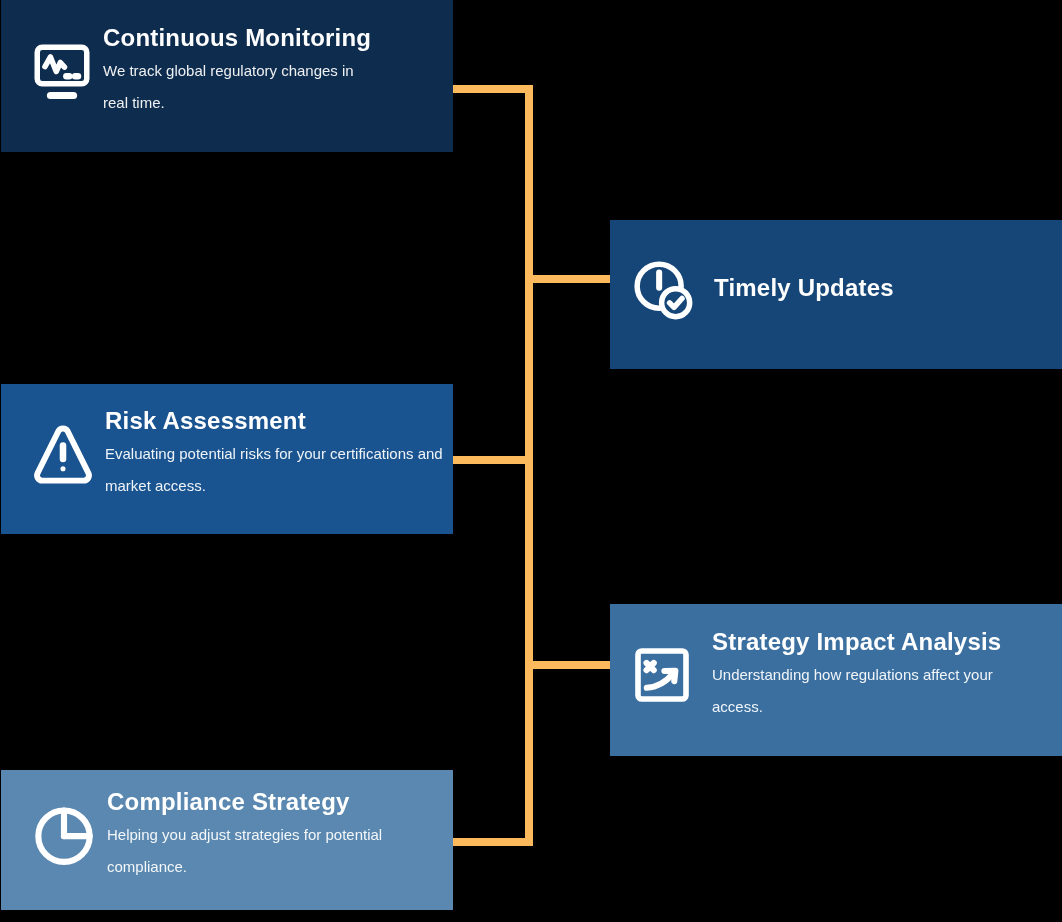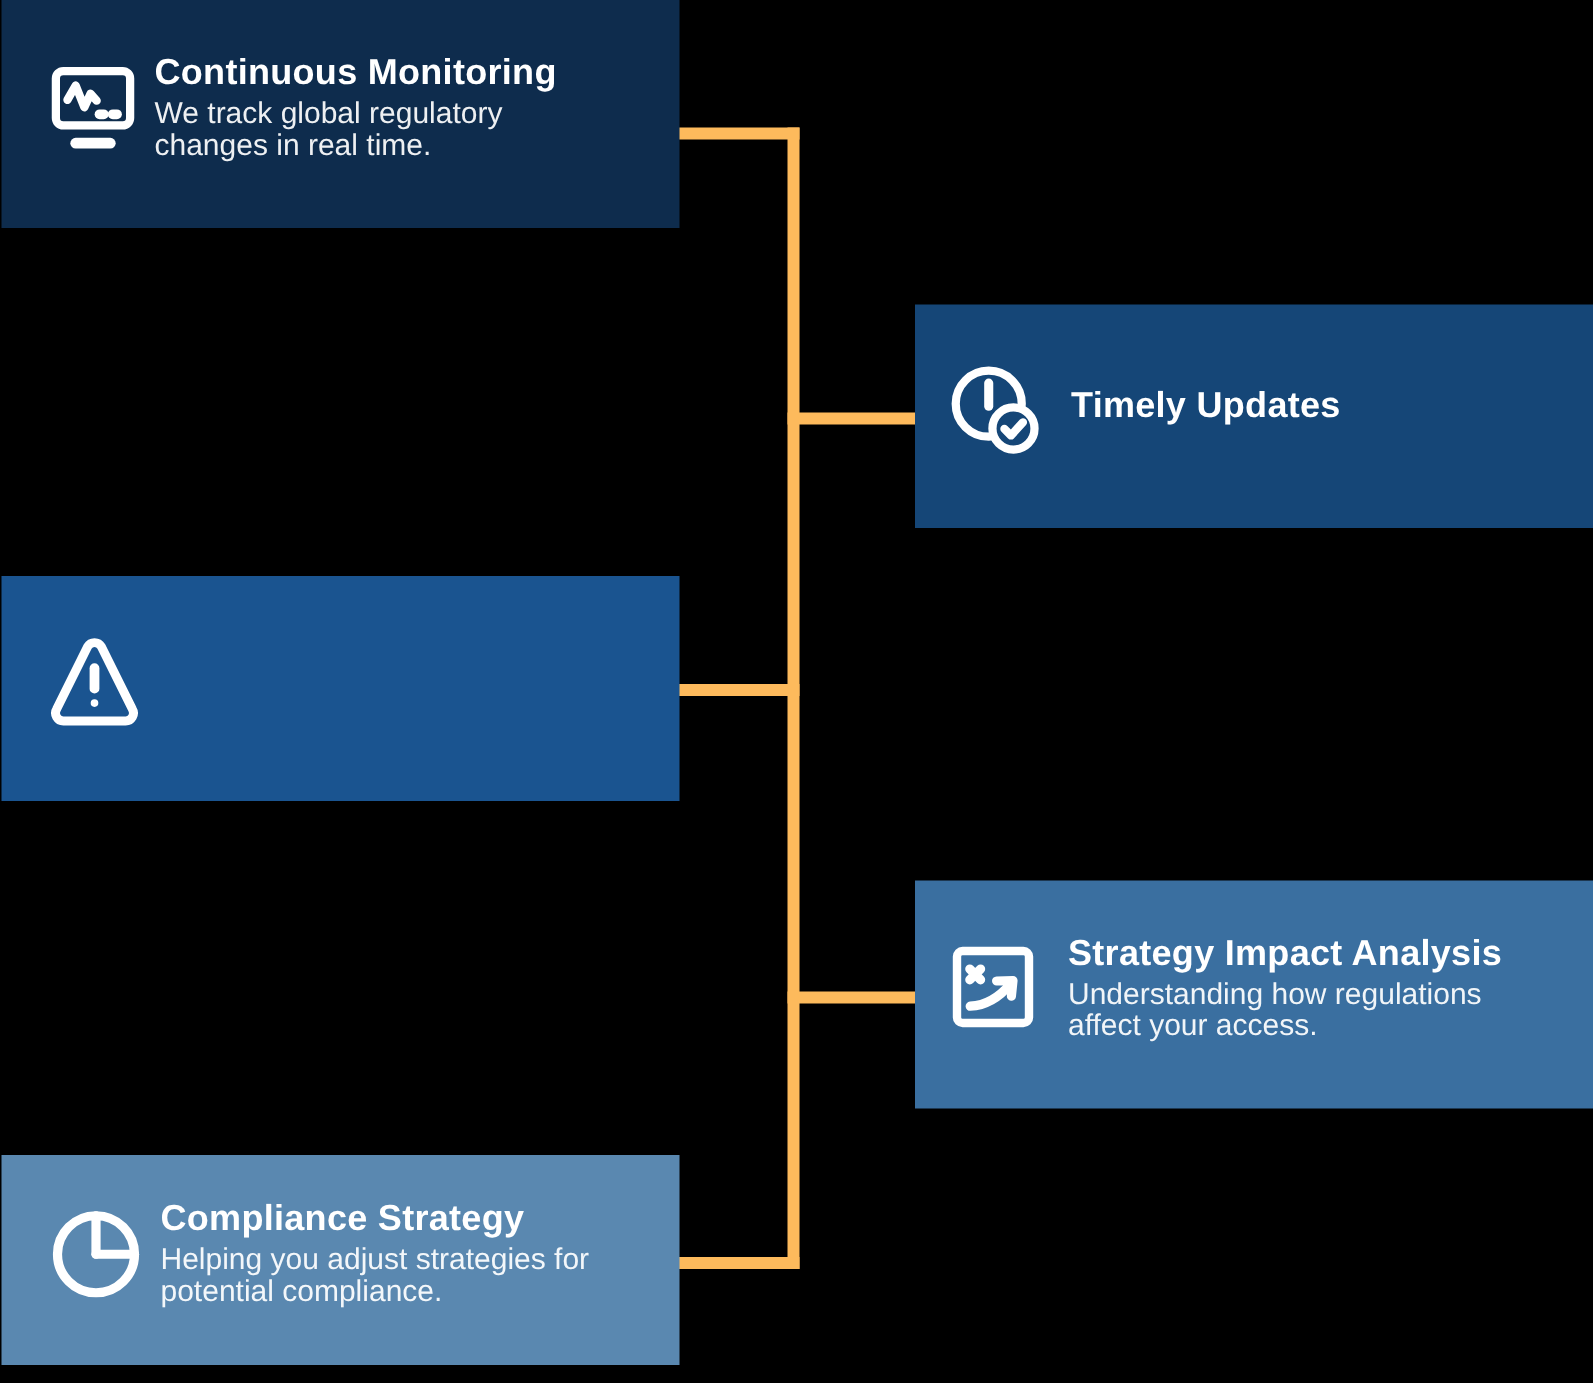--- a/index.html
+++ b/index.html
@@ -8,26 +8,26 @@
     background:#000;
     font-family:"Liberation Sans", sans-serif;
   }
   .card{
     position:absolute;display:flex;align-items:center;
     box-sizing:border-box;color:#fff;
   }
   .card .icon-wrap{flex:0 0 auto;display:flex;align-items:center;justify-content:center;}
   .card .text-block{display:flex;flex-direction:column;}
   .card-title{font-weight:700;font-size:24px;letter-spacing:.2px;line-height:28px;margin-bottom:3px;color:#fff;}
-  .card-desc{font-size:20px;line-height:21px;color:rgba(255,255,255,.93);}
+  .card-desc{font-size:15px;line-height:32px;color:rgba(255,255,255,.93);}
 
   
   .card-left{left:1px;width:452px;padding-left:28px;padding-bottom:10px;gap:8px;}
   
-  .card-right{left:610px;width:452px;padding-left:20px;padding-bottom:10px;gap:18px;}
+  .card-right{left:610px;width:452px;padding-left:20px;padding-bottom:10px;gap:18px;margin-top:17px;}
 
   .card1{top:0;height:152px;}
   .card2{top:203px;height:149px;}
   .card3{top:384px;height:150px;}
   .card4{top:587px;height:152px;}
   .card5{top:770px;height:140px;}
 
   .card1 .card-desc{max-width:270px;}
   .card2 .card-desc{max-width:330px;}
   .card3 .card-desc{max-width:345px;}
@@ -86,20 +86,24 @@
 </div>
 
 <div class="card card-left card3" style="background: rgb(26, 84, 144);">
   <div class="icon-wrap">
     <svg width="68" height="68" viewBox="0 0 24 24" fill="none" stroke="#fff" stroke-linecap="round" stroke-linejoin="round">
       <path d="M10.4,3.9 a1.85,1.85 0 0 1 3.2,0 L20.9,18.6 a1.85,1.85 0 0 1 -1.6,2.8 H4.7 a1.85,1.85 0 0 1 -1.6,-2.8 Z" stroke-width="2.1"></path>
       <line x1="12" y1="9" x2="12" y2="13.8" stroke-width="2.3"></line>
       <circle cx="12" cy="17.2" r="0.9" fill="#fff" stroke="none"></circle>
     </svg>
   </div>
+  <div class="text-block">
+    <div class="card-title">Risk Assessment</div>
+    <div class="card-desc">Evaluating potential risks for your certifications and market access.</div>
+  </div>
 </div>
 
 <div class="card card-right card4" style="background: rgb(58, 111, 160);">
   <div class="icon-wrap">
     <svg width="64" height="64" viewBox="0 0 24 24" fill="none" stroke="#fff" stroke-linecap="round" stroke-linejoin="round">
       <rect x="3" y="3" width="18" height="18" rx="1.4" stroke-width="2.1"></rect>
       <line x1="6.2" y1="7.5" x2="8.9" y2="10.2" stroke-width="2.3"></line>
       <line x1="8.9" y1="7.5" x2="6.2" y2="10.2" stroke-width="2.3"></line>
       <path d="M6.3,16.8 C9.8,16.6 13.2,15 16.3,11.3" stroke-width="2.3"></path>
       <path d="M12.9,10.5 L17,10.4 L16.6,14.3" stroke-width="2.3"></path>

